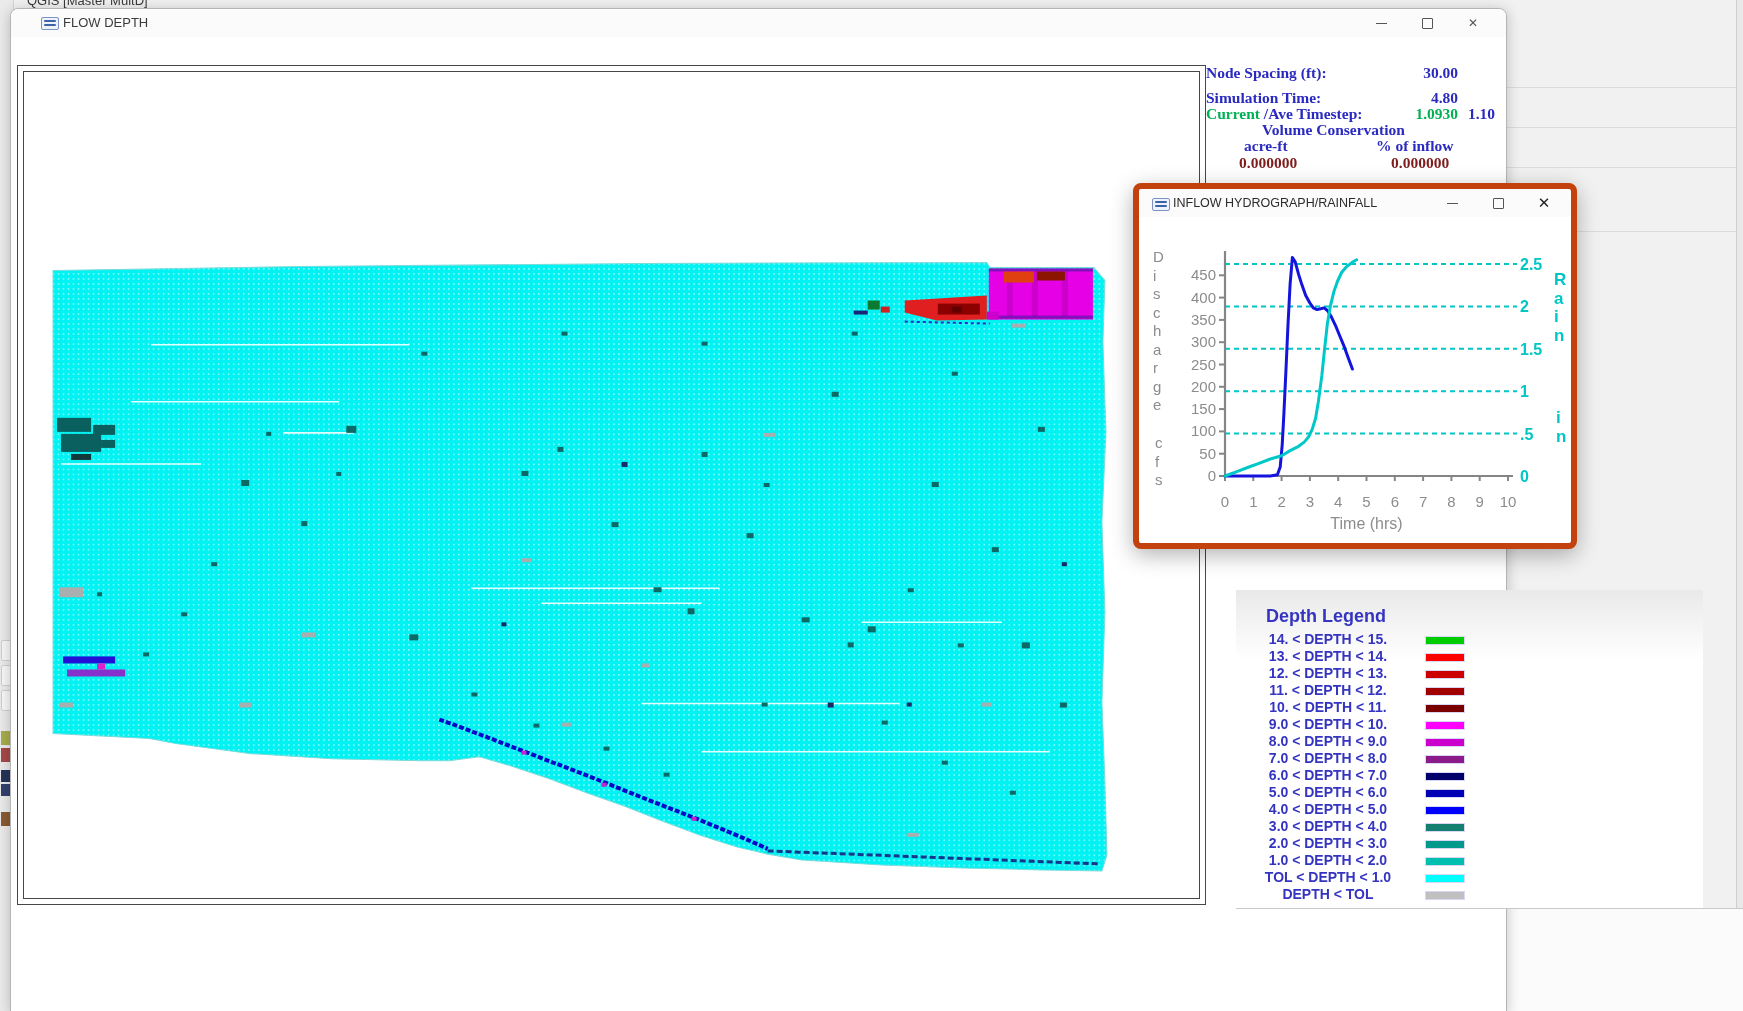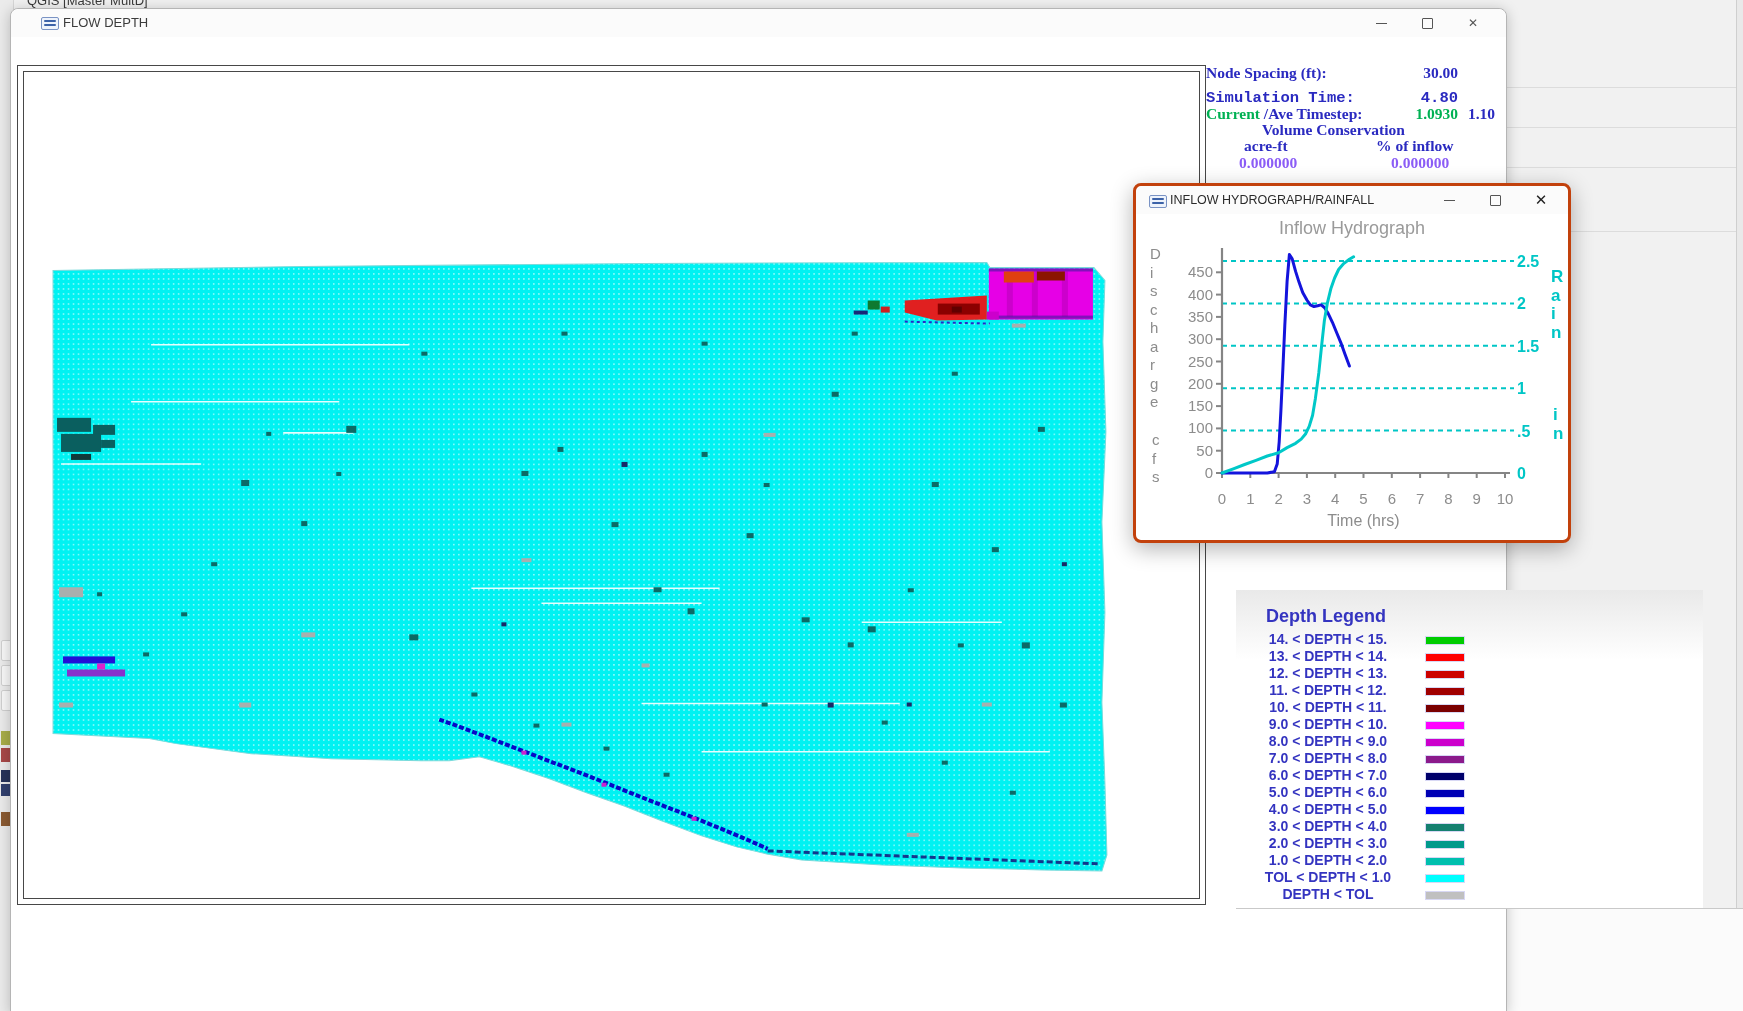--- a/index.html
+++ b/index.html
@@ -33,25 +33,25 @@
   
   #frame-outer{position:absolute;left:6px;top:56px;width:1187px;height:838px;border:1.5px solid #474747;background:#fff;}
   #frame-inner{position:absolute;left:5px;top:5px;right:5px;bottom:5px;border:1.5px solid #474747;background:#ffffff;overflow:hidden;}
   #map-svg{position:absolute;left:0;top:0;width:100%;height:100%;}
 
   
   #status-panel{position:absolute;left:1195px;top:52px;width:297px;height:112px;font-family:"Liberation Serif",serif;
     font-weight:700;font-size:15.5px;color:#2a2ac0;}
   .status-row{position:absolute;left:0;width:295px;height:17px;white-space:nowrap;}
   .sv{position:absolute;}
-  .green{color:#00b153;} .red{color:#8b5cf6;}
+  .green{color:#00b153;} .red{color:#7f1d1d;}
 
   
   #hydro-window{position:absolute;left:1133px;top:183px;width:432px;height:354px;background:#ffffff;
-    border:3px solid #c2410c;border-radius:8px;box-shadow:0 6px 22px rgba(0,0,0,.3);z-index:30;}
+    border:6px solid #c2410c;border-radius:8px;box-shadow:0 6px 22px rgba(0,0,0,.3);z-index:30;}
   #hydro-title-text{position:absolute;left:34px;top:7px;font-size:12.5px;color:#2b2b2b;white-space:nowrap;}
   #hydro-logo{left:13px;top:9px;}
   #chart-title{position:absolute;left:0;top:32px;width:100%;text-align:center;font-size:18px;color:#9a9a9a;}
   #chart-svg{position:absolute;left:0;top:0;width:432px;height:354px;}
   .axis-letter{position:absolute;line-height:1;}
   .dis-letter{font-size:15px;color:#8c8c8c;}
   .rain-letter{font-size:17px;font-weight:600;color:#00c6c6;}
 
   
   #legend-panel{position:absolute;left:1236px;top:590px;width:467px;height:318px;z-index:20;
@@ -247,21 +247,21 @@
           </g>
         </svg>
       </div>
     </div>
 
     <div id="status-panel">
       <div class="status-row" style="top:3px;">
         <span>Node Spacing (ft):</span>
         <span class="sv" style="right:43px;">30.00</span>
       </div>
-      <div class="status-row" style="top:28px;font-family:Liberation Mono, monospace;">
+      <div class="status-row" style="top:28px;">
         <span>Simulation Time:</span>
         <span class="sv" style="right:43px;">4.80</span>
       </div>
       <div class="status-row" style="top:44px;">
         <span class="green">Current</span><span> /Ave Timestep:</span>
         <span class="sv green" style="right:43px;">1.0930</span>
         <span class="sv" style="right:6px;">1.10</span>
       </div>
       <div class="status-row" style="top:60px;width:255px;text-align:center;">
         <span>Volume Conservation</span>
@@ -289,21 +289,20 @@
             <span class="bar"></span>
           </div>
         <div class="winbtn">
             <span class="box"></span>
           </div>
         <div class="winbtn" style="color:#222;font-size:15px;">
             <span>✕</span>
           </div>
       </div>
     </div>
-    <div id="chart-title">Inflow Hydrograph</div>
     <svg id="chart-svg" viewBox="0 0 432 354">
         <line x1="86" y1="244.6045627376426" x2="378" y2="244.6045627376426" stroke="#00c6c6" stroke-width="2" stroke-dasharray="5 4"></line>
         <line x1="86" y1="202.20912547528516" x2="378" y2="202.20912547528516" stroke="#00c6c6" stroke-width="2" stroke-dasharray="5 4"></line>
         <line x1="86" y1="159.81368821292776" x2="378" y2="159.81368821292776" stroke="#00c6c6" stroke-width="2" stroke-dasharray="5 4"></line>
         <line x1="86" y1="117.41825095057033" x2="378" y2="117.41825095057033" stroke="#00c6c6" stroke-width="2" stroke-dasharray="5 4"></line>
         <line x1="86" y1="75.02281368821292" x2="378" y2="75.02281368821292" stroke="#00c6c6" stroke-width="2" stroke-dasharray="5 4"></line>
         <path d="M86,62 L86,287 L374,287" fill="none" stroke="#858585" stroke-width="2.2"></path>
         <line x1="80" y1="287" x2="86" y2="287" stroke="#858585" stroke-width="2"></line>
         <text x="77" y="292" text-anchor="end" font-size="15" fill="#8c8c8c" font-family="Liberation Sans, sans-serif">0</text>
         <line x1="80" y1="264.7" x2="86" y2="264.7" stroke="#858585" stroke-width="2"></line>

